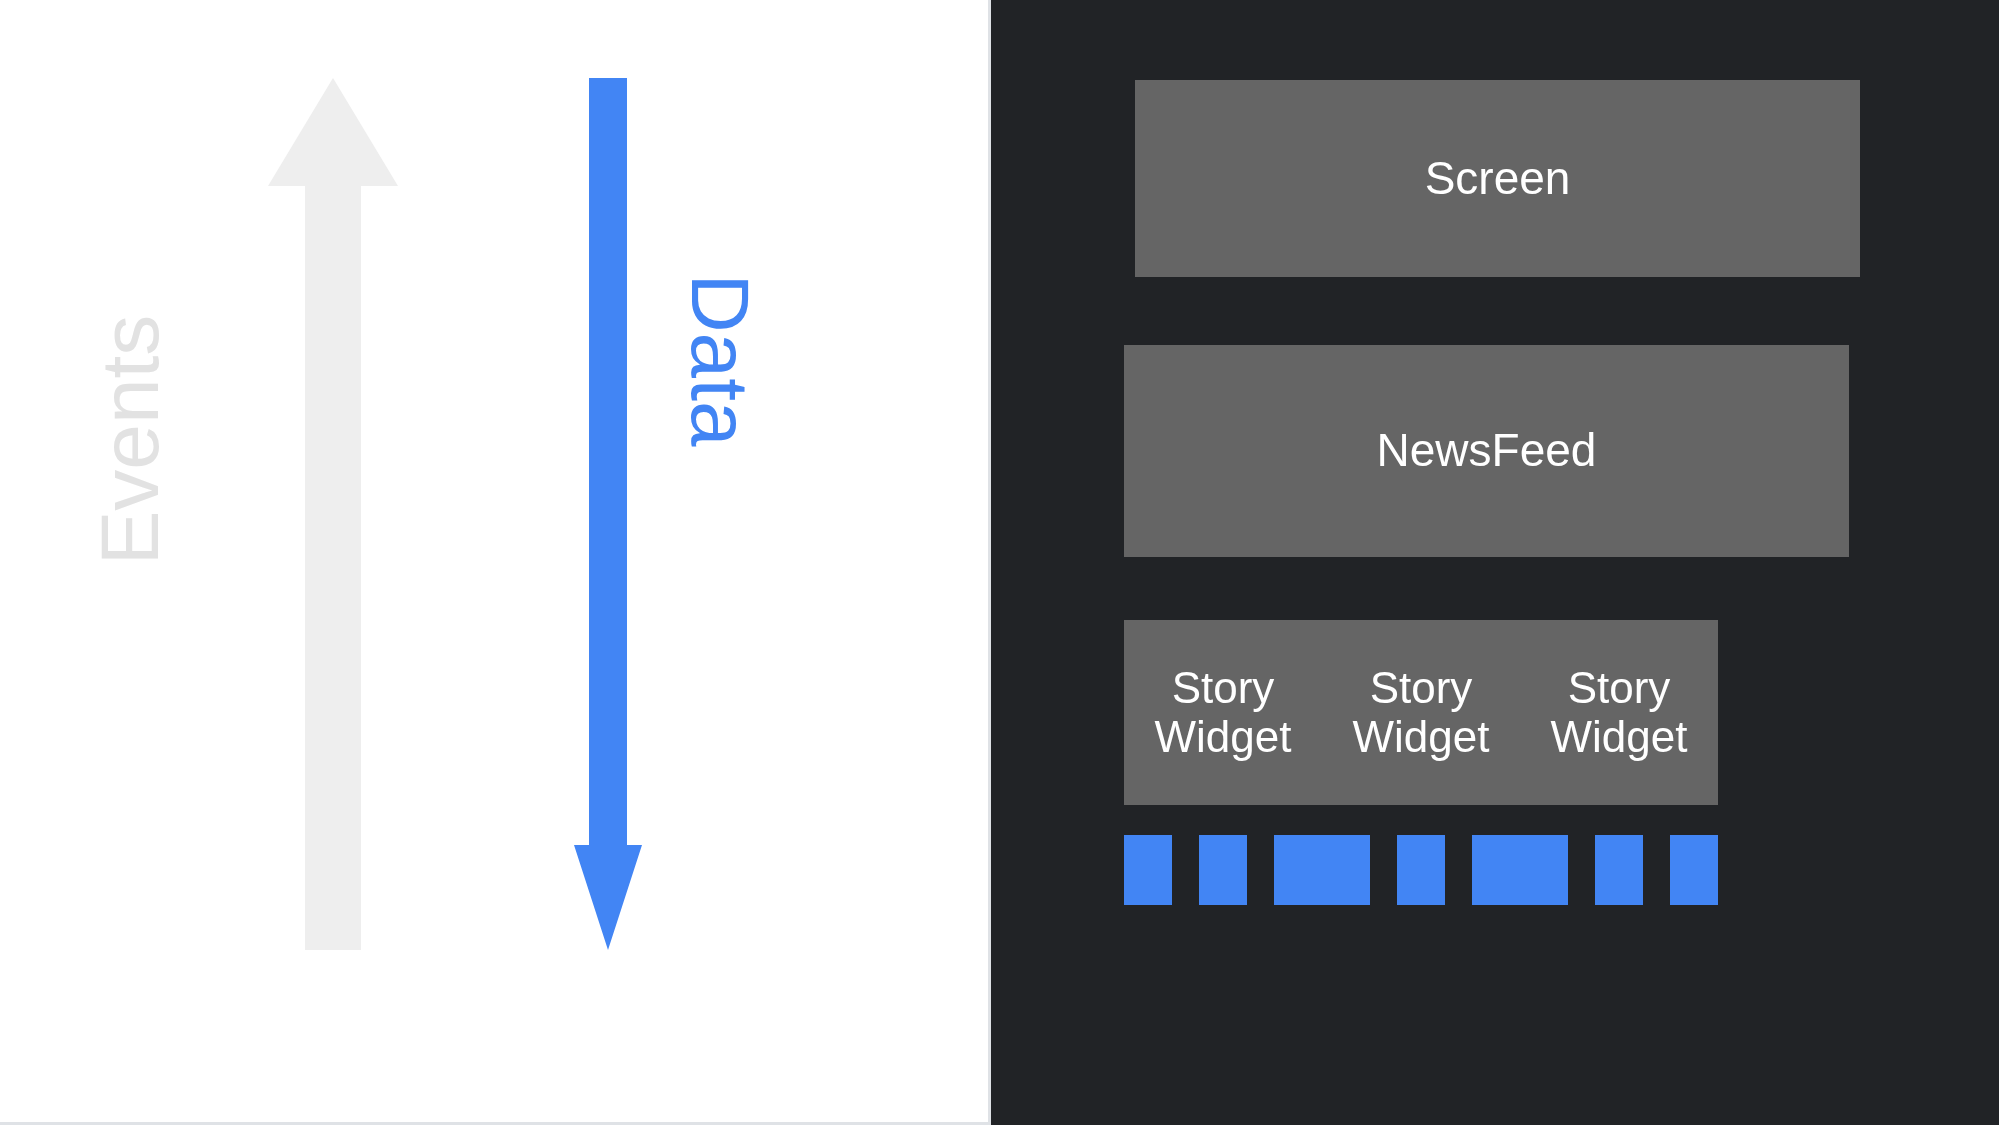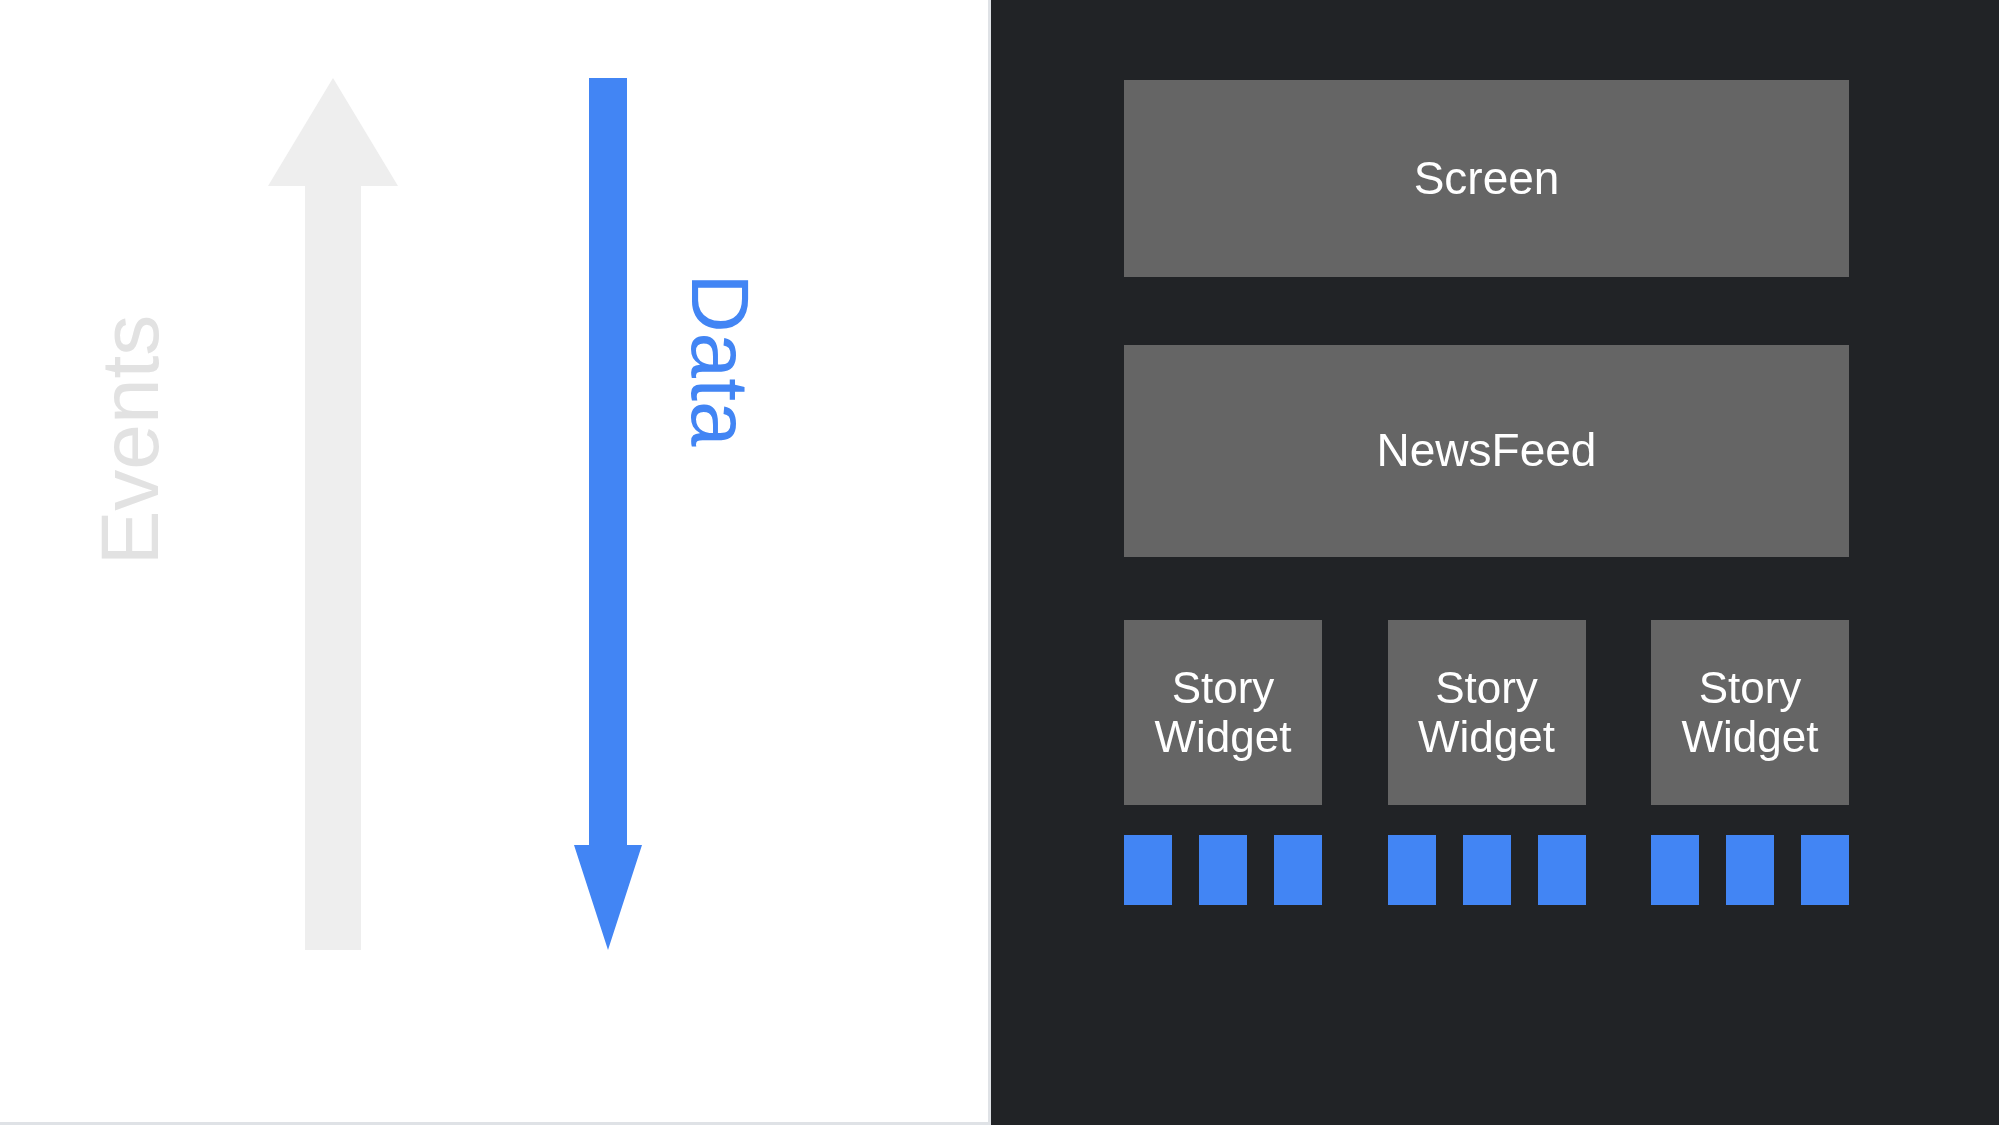--- a/index.html
+++ b/index.html
@@ -108,21 +108,21 @@
     display: flex;
     align-items: center;
     justify-content: center;
     text-align: center;
     font-weight: 400;
     line-height: 1.12;
     box-sizing: border-box;
   }
 
   .node-screen {
-    left: 133px;
+    left: 144px;
     top: 80px;
     width: 725px;
     height: 197px;
     font-size: 46px;
   }
 
   .node-newsfeed {
     left: 133px;
     top: 345px;
     width: 725px;
@@ -130,22 +130,21 @@
     font-size: 46px;
   }
 
   .widget-row {
     position: absolute;
     left: 133px;
     top: 620px;
     width: 725px;
     height: 300px;
     display: flex;
-    justify-content: space-between;
-    gap: 48px;
+    justify-content: flex-start;
   }
 
   .widget-col {
     width: 198px;
     display: flex;
     flex-direction: column;
   }
 
   .widget-box {
     position: relative;

